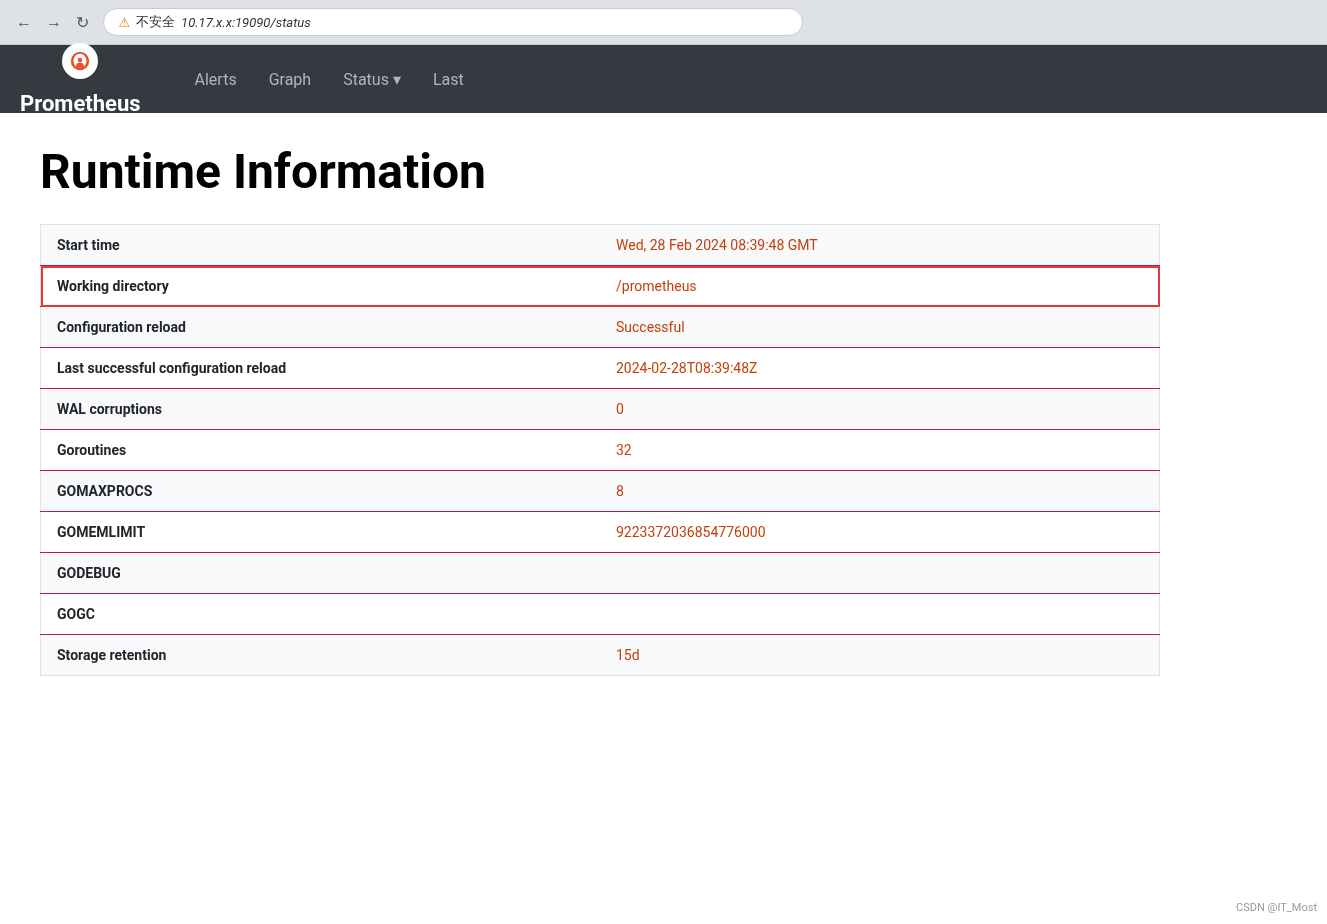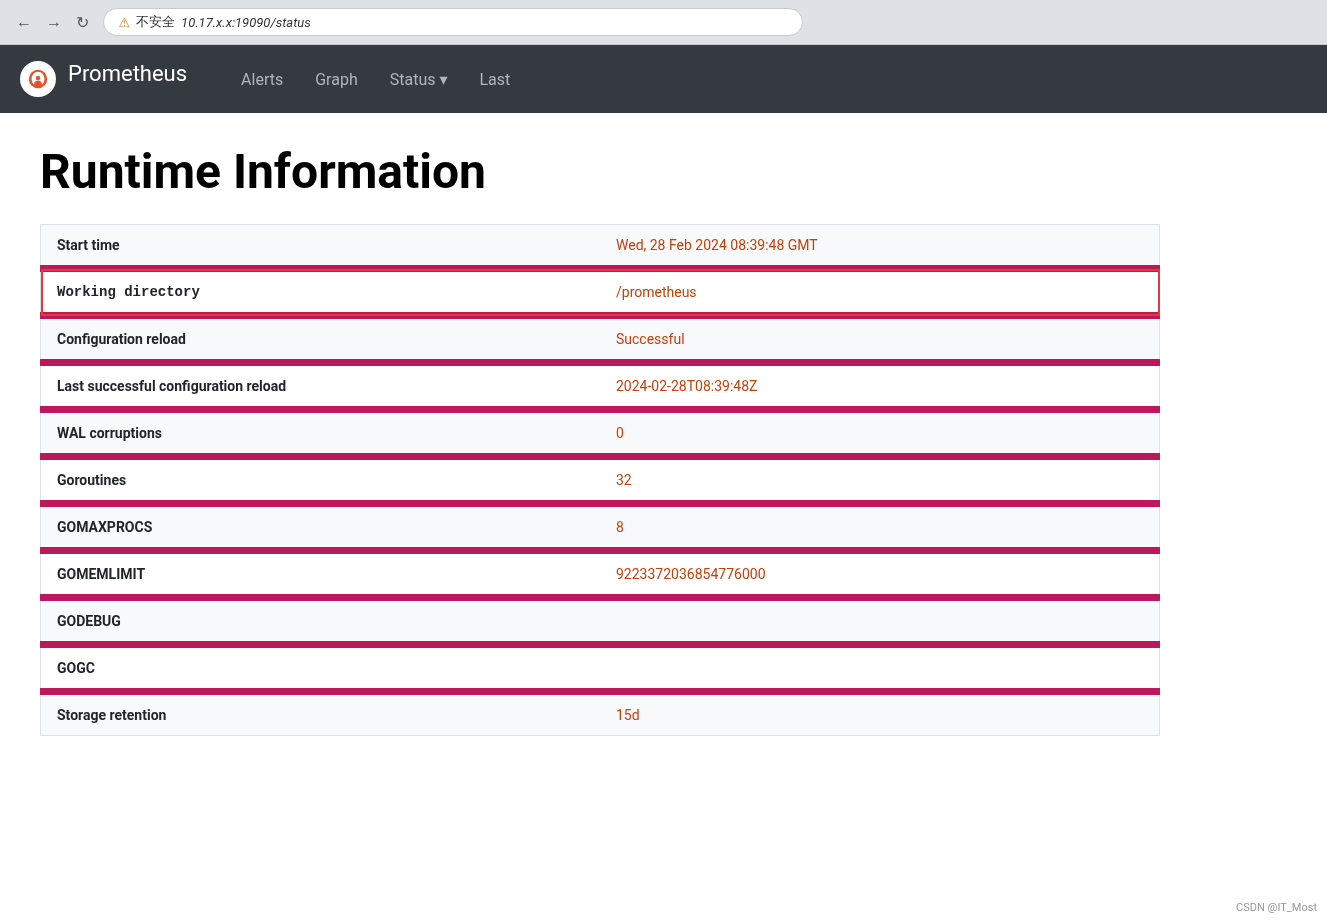--- a/index.html
+++ b/index.html
@@ -71,25 +71,27 @@
       background: #343a40;
       padding: 0 20px;
       display: flex;
       align-items: center;
       height: 68px;
       gap: 20px;
     }
 
     .navbar-brand {
       display: flex;
+      align-items: center;
       gap: 12px;
       color: #fff;
       font-size: 22px;
-      font-weight: 400;
+      font-weight: 700;
       text-decoration: none;
+      flex-direction: column;
     }
 
     .prometheus-logo {
       width: 36px;
       height: 36px;
       background: #fff;
       border-radius: 50%;
       display: flex;
       align-items: center;
       justify-content: center;
@@ -128,21 +130,21 @@
     }
 
     
     .info-table {
       width: 100%;
       border-collapse: collapse;
       border: 1px solid #dee2e6;
     }
 
     .info-table tr {
-      border-bottom: 7px solid #be185d;
+      border-bottom: 1px solid #be185d;
     }
 
     .info-table tr:last-child {
       border-bottom: none;
     }
 
     .info-table td {
       padding: 12px 16px;
       vertical-align: middle;
     }
@@ -165,21 +167,20 @@
       color: #c2410c;
     }
 
     .highlighted-row {
       outline: 2px solid #e53935;
       outline-offset: -2px;
     }
 
     .highlighted-row td:first-child {
       border-left: none;
-      font-family: Liberation Mono, monospace;
     }
 
     
     .watermark {
       position: fixed;
       bottom: 10px;
       right: 10px;
       font-size: 11px;
       color: #999;
     }

